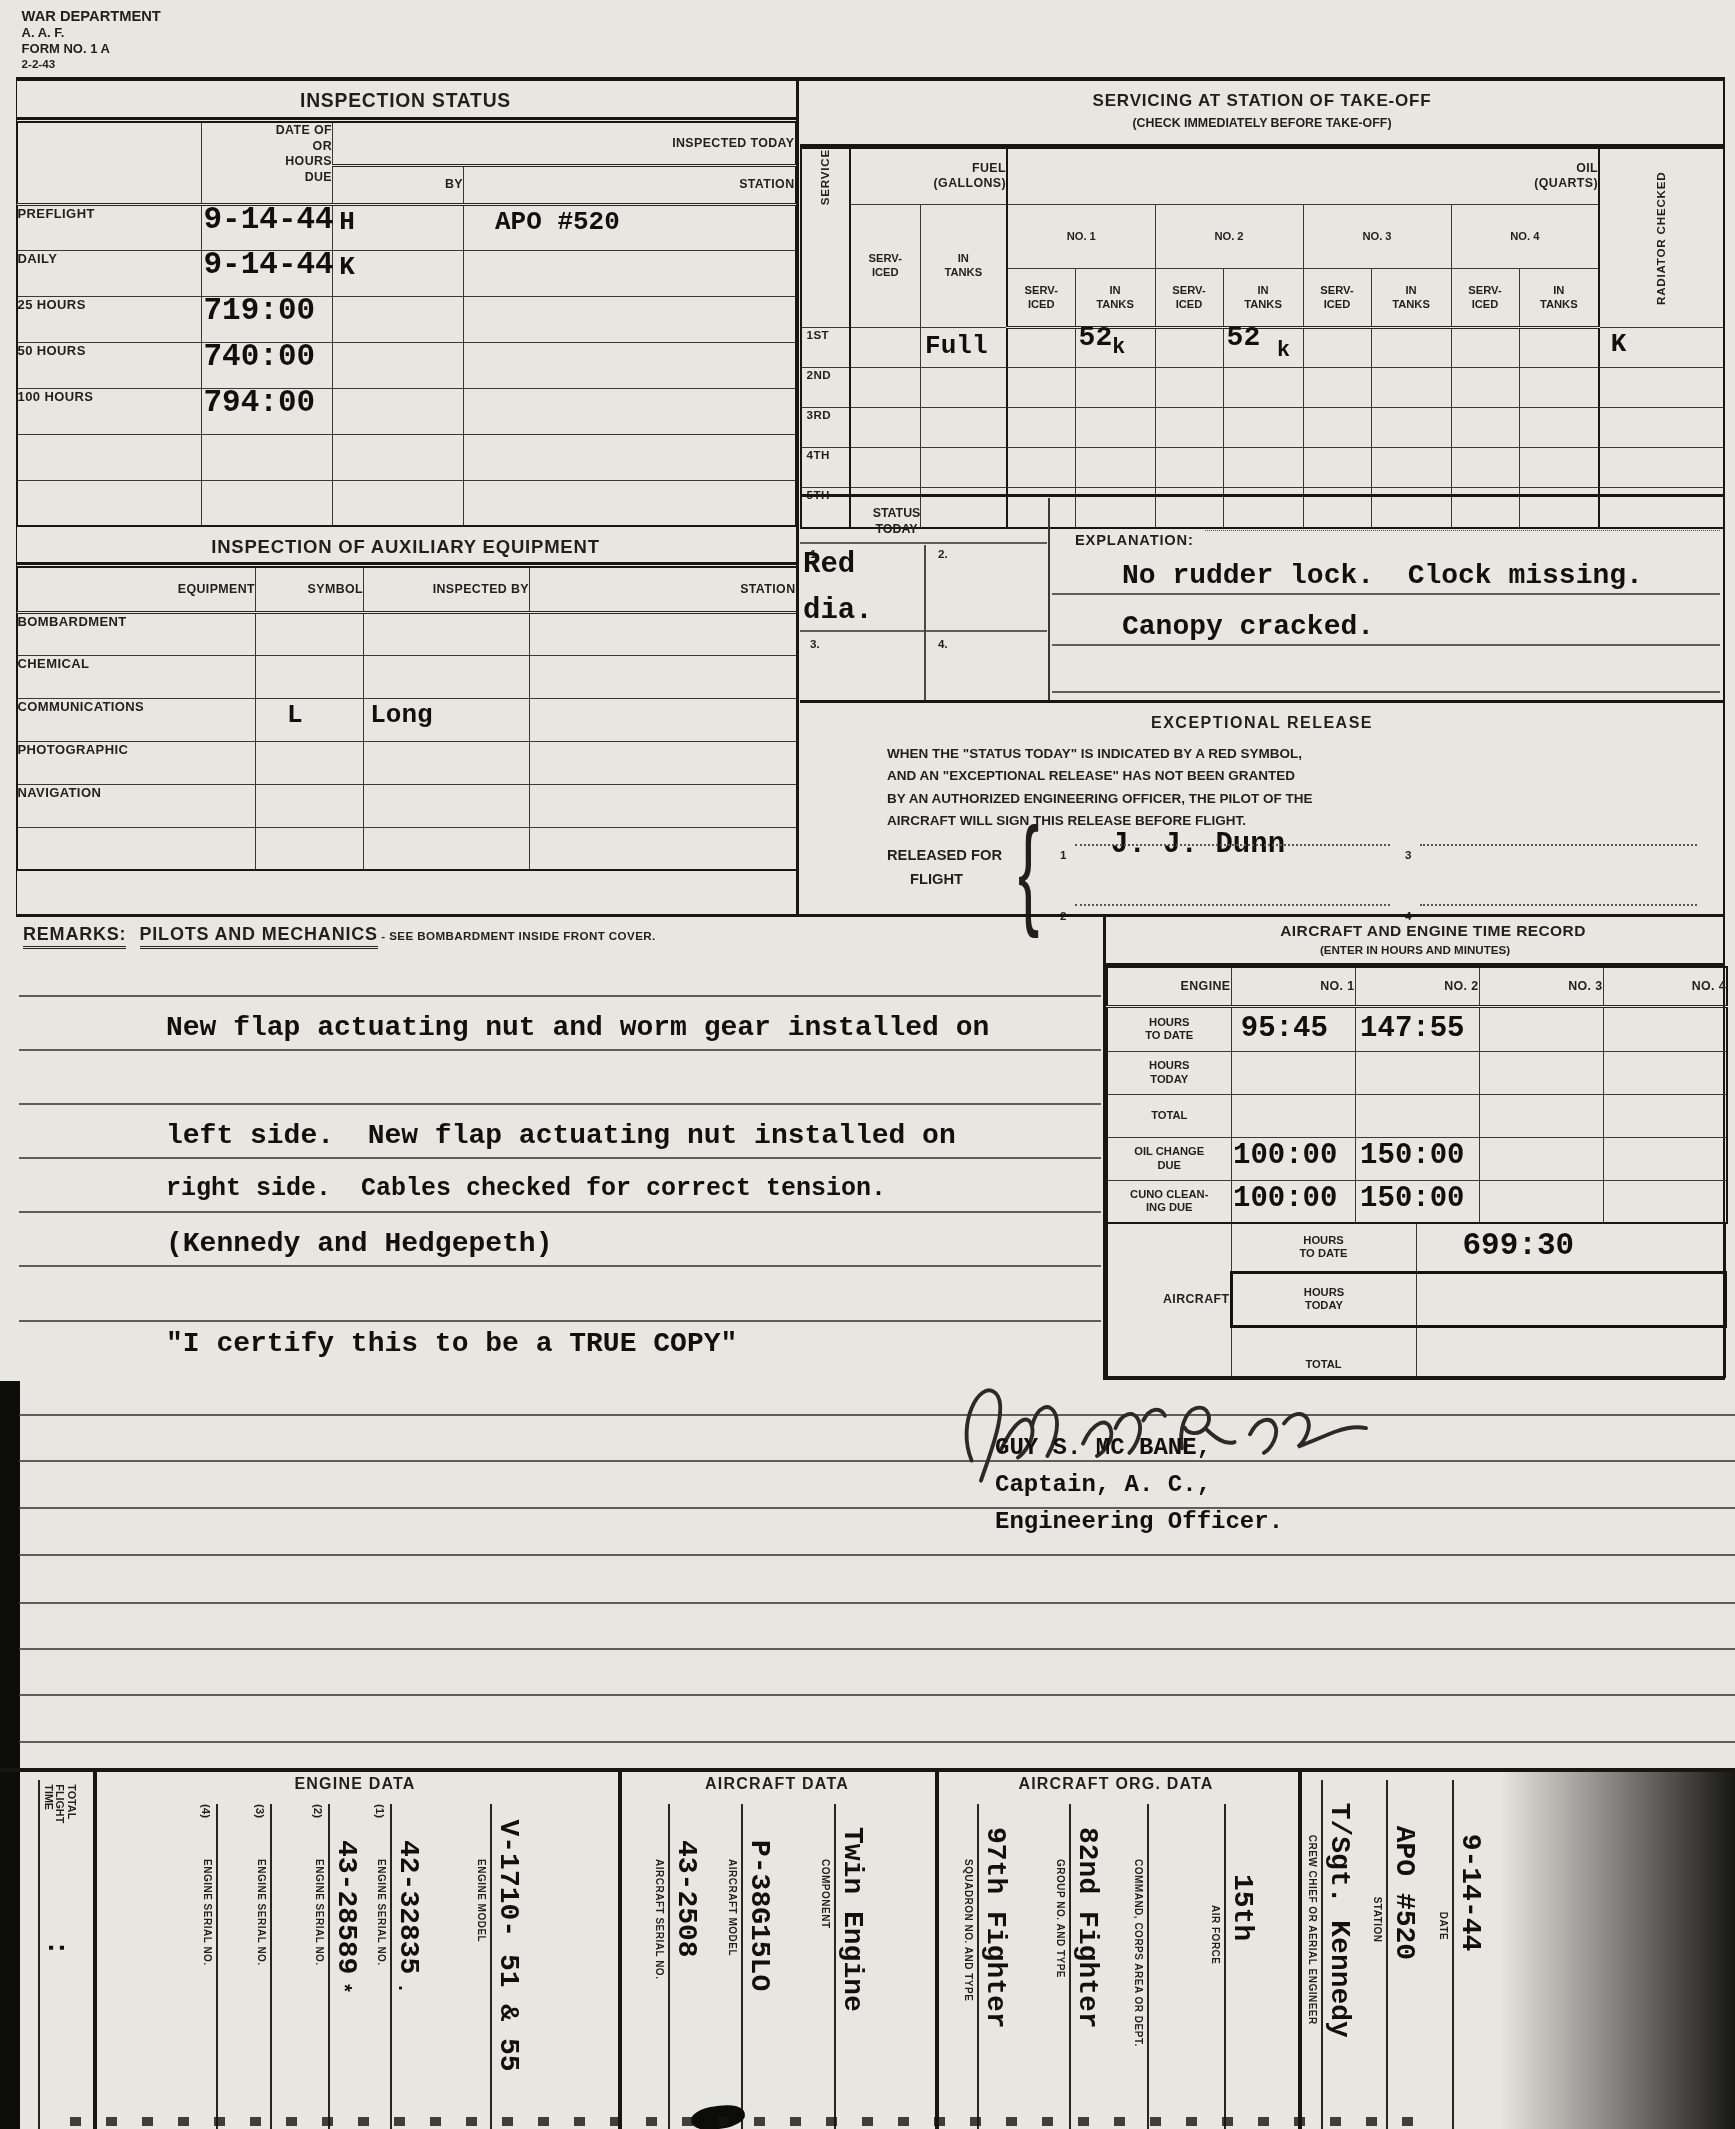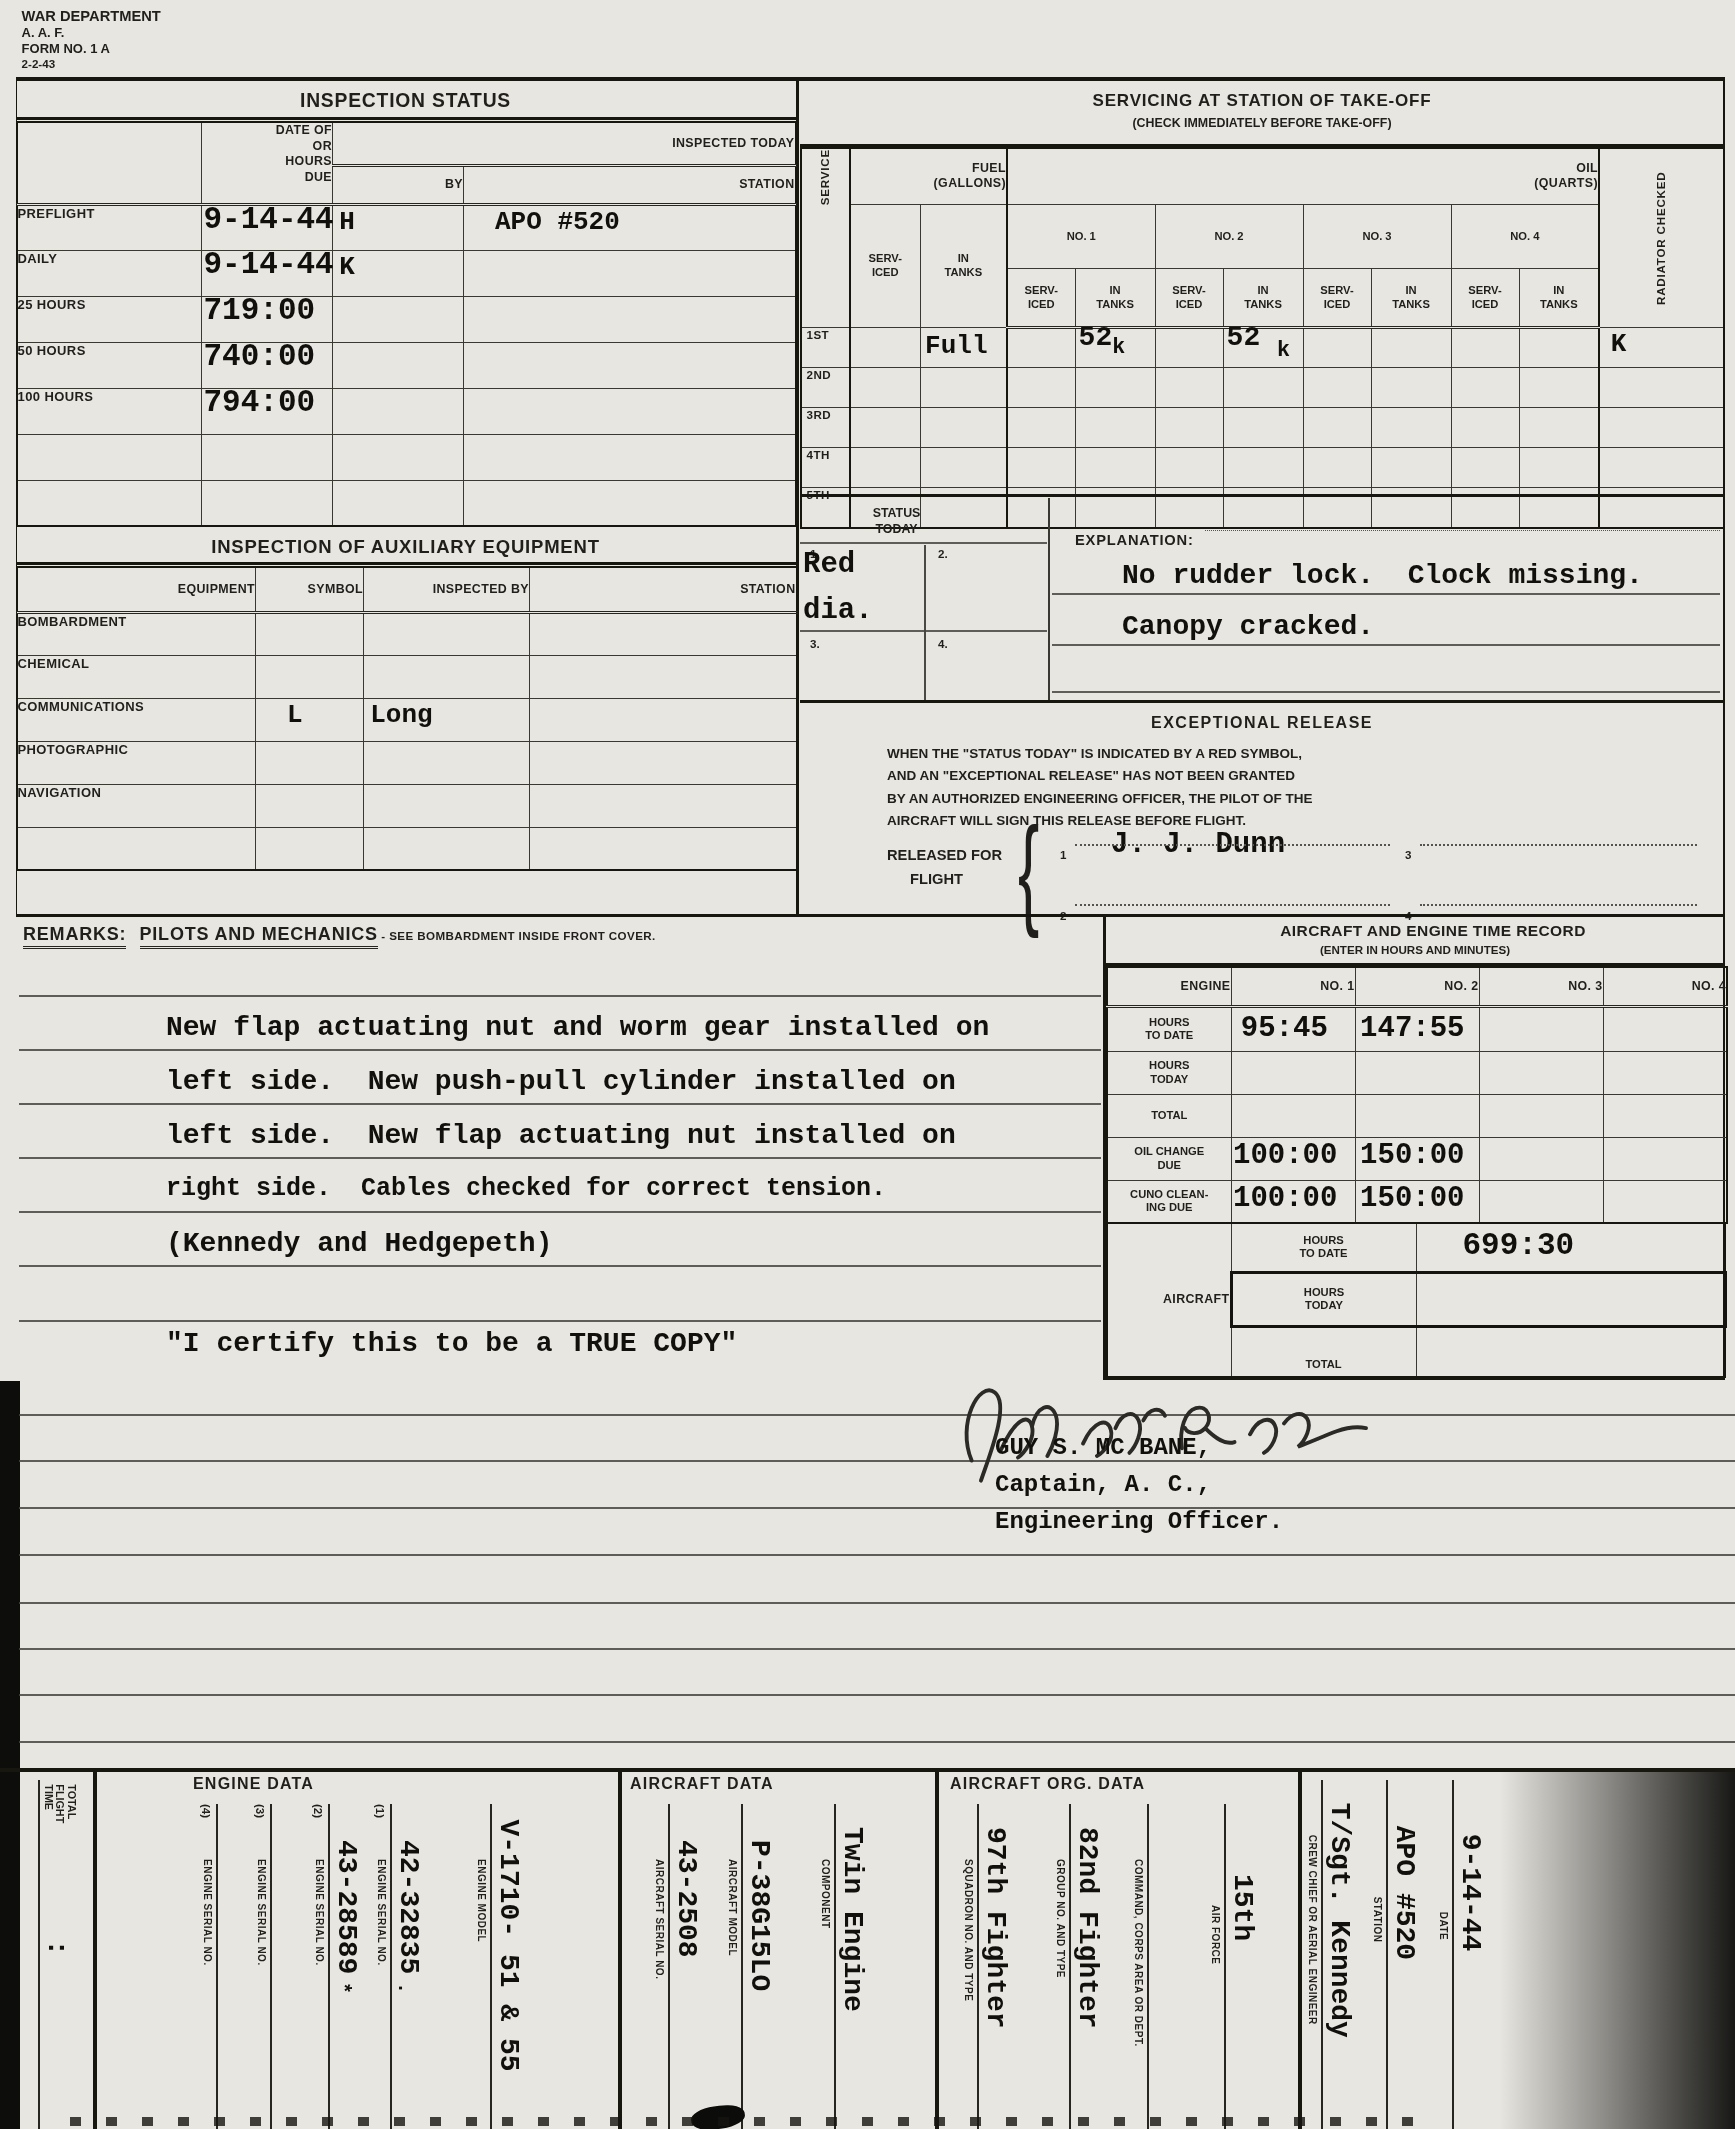--- a/index.html
+++ b/index.html
@@ -49,21 +49,21 @@
   .bfv{margin-left:32px;height:45px;border-bottom:2.3px solid #26251f;
        display:flex;align-items:flex-end;padding-bottom:2.3px}
   .bf.near .bfv{margin-left:7.7px}
   .bval{font-size:28px;margin-left:36px}
   .bfn{font-size:20px;margin-left:7.7px}
   .bfl{margin-left:32px;margin-top:2.3px;display:flex;gap:32px;white-space:nowrap}
   .bf.near .bfl{margin-left:7.7px}
   .bfm{font-size:11.6px;font-weight:700;min-width:23px}
   .bfl .lab{font-size:10px;font-weight:700;letter-spacing:0.5px}
   .bftl{font-size:10.8px;font-weight:700;line-height:11.6px;padding-left:4.6px}
-  .bhead{position:absolute;font-size:16px;font-weight:700;letter-spacing:1.2px;text-align:left}
+  .bhead{position:absolute;font-size:16px;font-weight:700;letter-spacing:1.2px;text-align:center}
   #bgrad{position:absolute;left:1499px;top:1772px;width:236px;height:358px;
          background:linear-gradient(90deg,rgba(20,20,16,0),rgba(30,29,25,.45) 45%,rgba(12,12,10,.95));}
   #bticks{position:absolute;left:70px;top:2117px;width:1360px;height:8.5px;opacity:.8;
           background:repeating-linear-gradient(90deg,#15140f 0 10.8px,transparent 10.8px 36px)}
   .smallnum{position:absolute;font-size:11.6px;font-weight:700}
 </style>
 </head>
 <body>
 
 <div id="page">
@@ -449,21 +449,20 @@
     <span class="b" style="font-size:11.6px;letter-spacing:0.4px">- SEE BOMBARDMENT INSIDE FRONT COVER.</span>
   </div>
   <div class="rule" style="left:18.5px;top:995px;width:1082px;height:1.5px"></div>
   <div class="rule" style="left:18.5px;top:1049px;width:1082px;height:1.5px"></div>
   <div class="rule" style="left:18.5px;top:1103px;width:1082px;height:1.5px"></div>
   <div class="rule" style="left:18.5px;top:1157px;width:1082px;height:1.5px"></div>
   <div class="rule" style="left:18.5px;top:1211px;width:1082px;height:1.5px"></div>
   <div class="rule" style="left:18.5px;top:1265px;width:1082px;height:1.5px"></div>
   <div class="rule" style="left:18.5px;top:1320px;width:1082px;height:1.5px"></div>
   <div class="typed abs" style="left:166px;top:1014px;font-size:28px">New flap actuating nut and worm gear installed on</div>
-  <div class="typed abs" style="left:166px;top:1068px;font-size:28px">left side.  New push-pull cylinder installed on</div>
   <div class="typed abs" style="left:166px;top:1122px;font-size:28px">left side.  New flap actuating nut installed on</div>
   <div class="typed abs" style="left:166px;top:1176px;font-size:25px">right side.  Cables checked for correct tension.</div>
   <div class="typed abs" style="left:166px;top:1230px;font-size:28px">(Kennedy and Hedgepeth)</div>
   <div class="typed abs" style="left:166px;top:1330px;font-size:28px">"I certify this to be a TRUE COPY"</div>
 
   <div class="vr" style="left:1103px;top:917px;width:3.1px;height:463px"></div>
 
   <div class="abs ctr b" style="left:1106px;top:922px;width:654px;font-size:15.5px;letter-spacing:0.4px">AIRCRAFT AND ENGINE TIME RECORD</div>
   <div class="abs ctr b" style="left:1106px;top:943px;width:618px;font-size:11.6px">(ENTER IN HOURS AND MINUTES)</div>
   <div class="hr" style="left:1106px;top:963px;width:618px;height:3.1px"></div>

